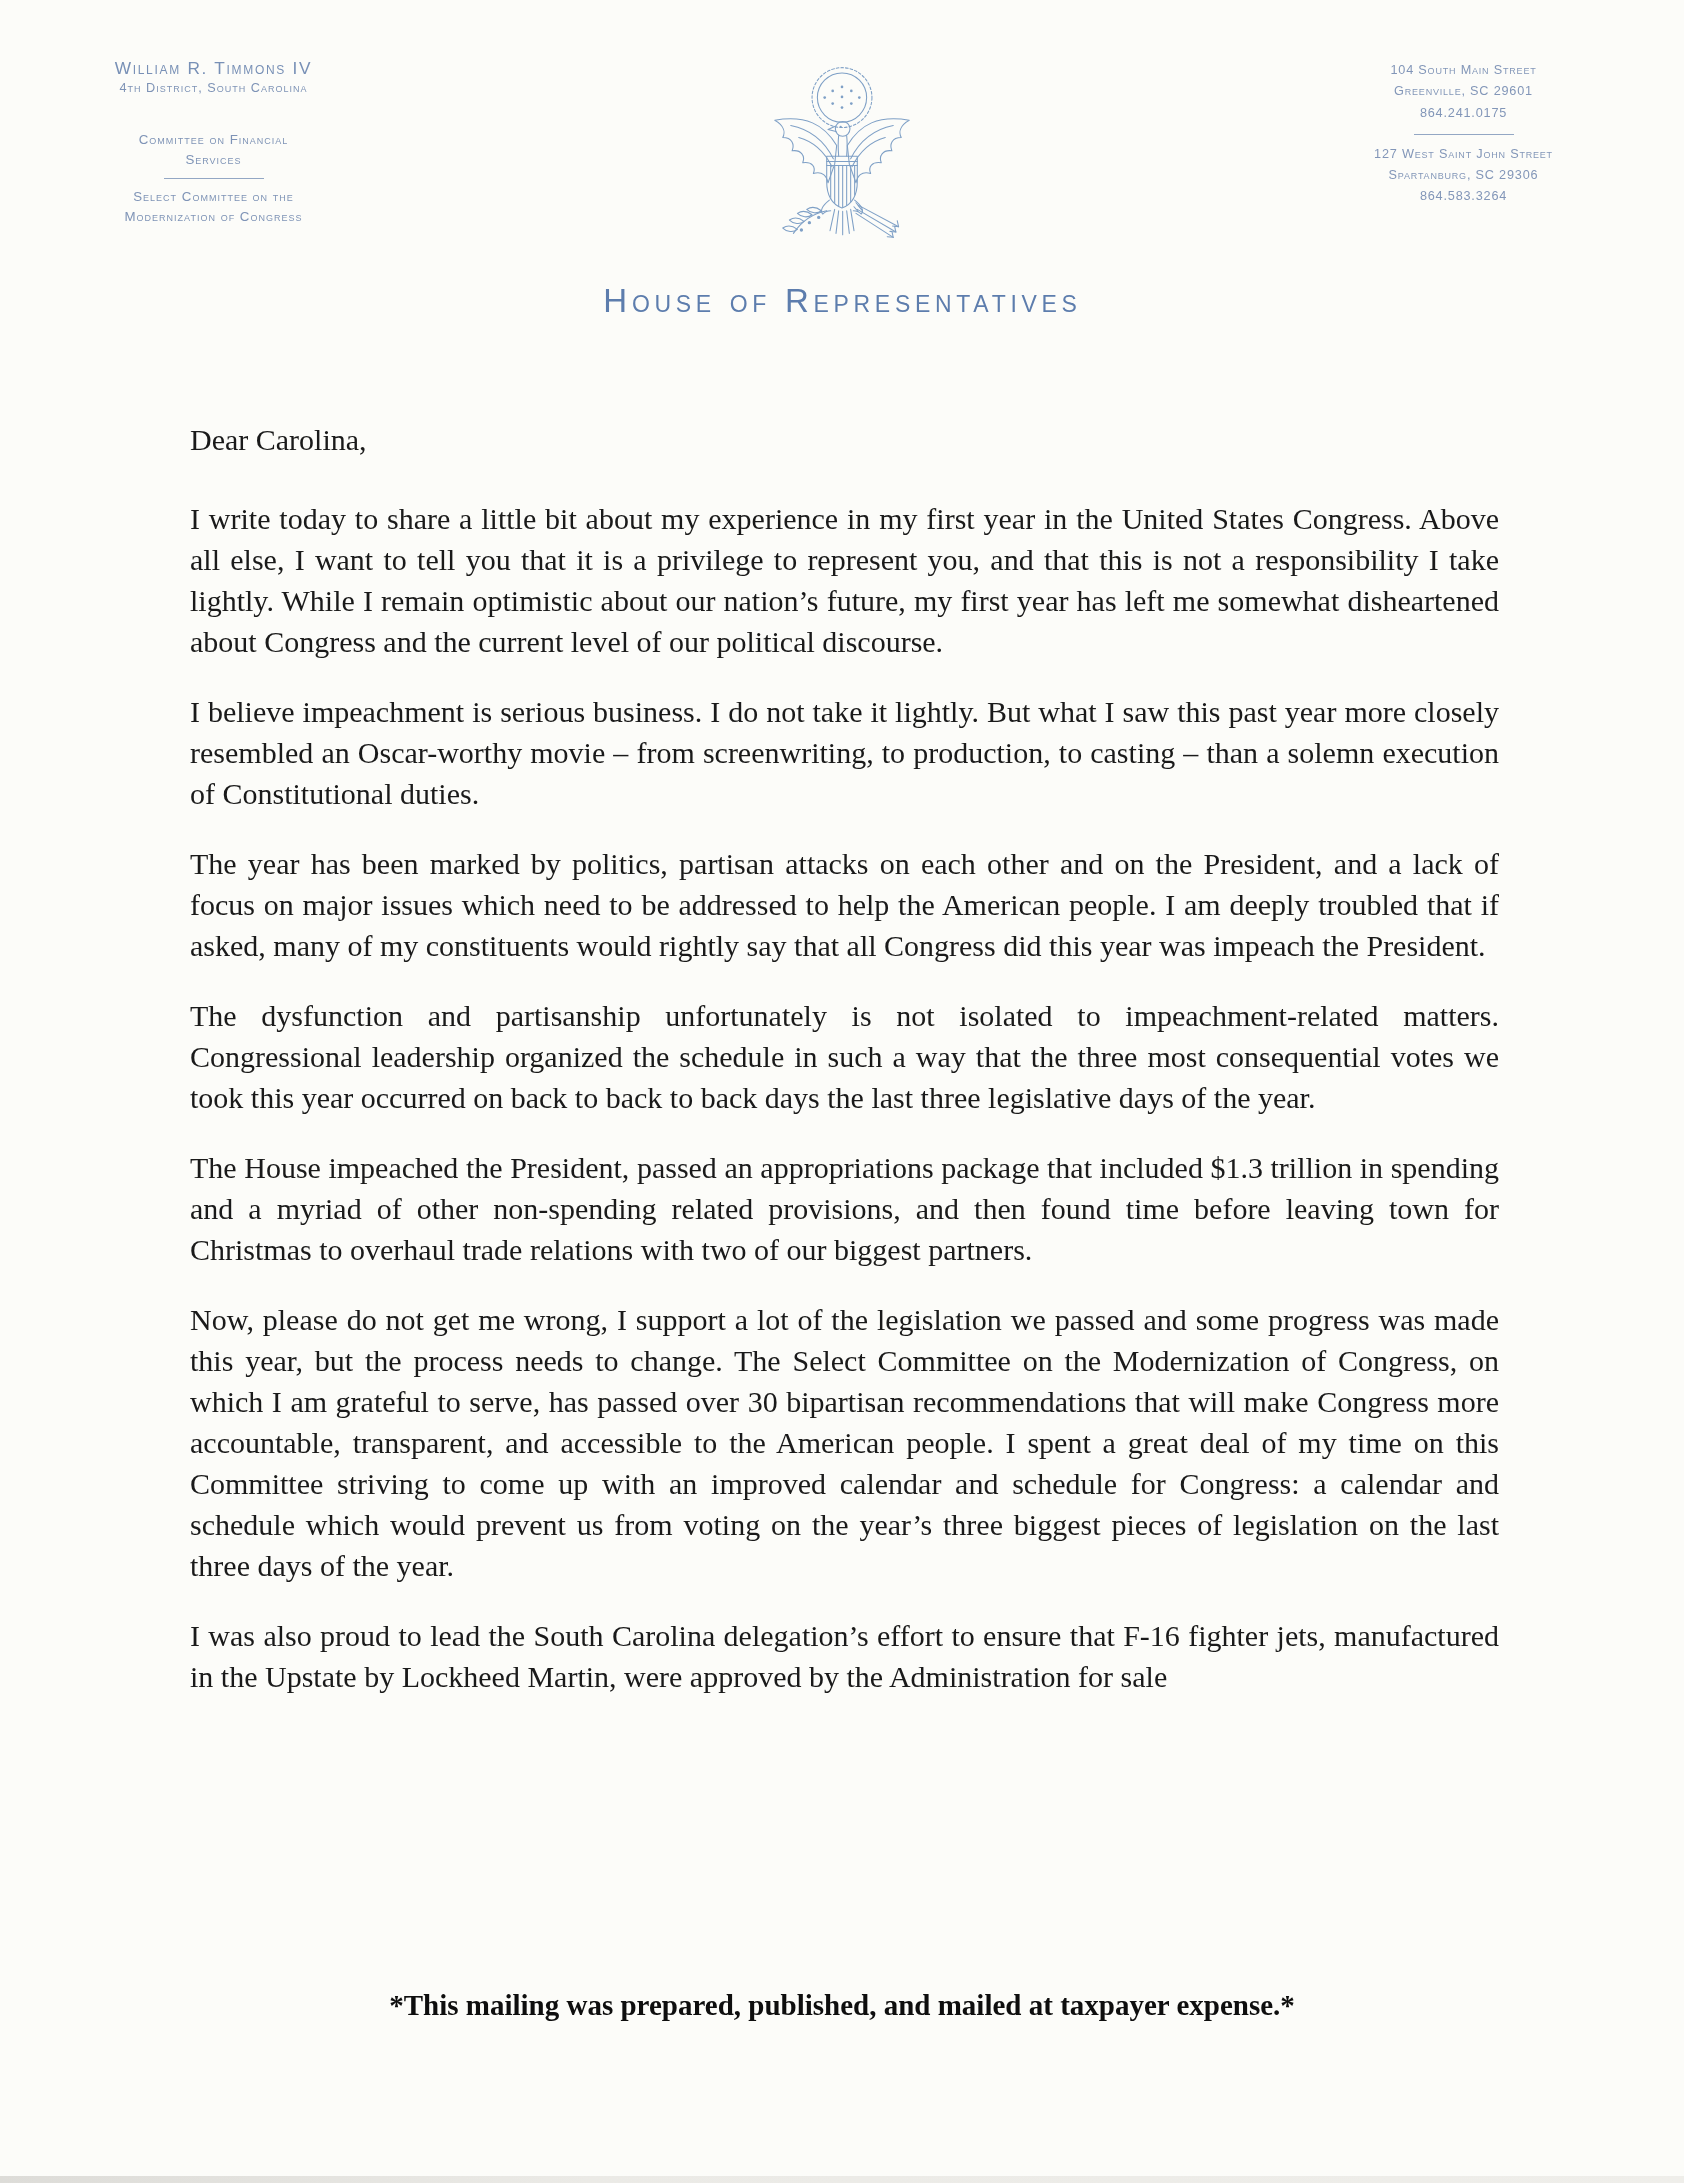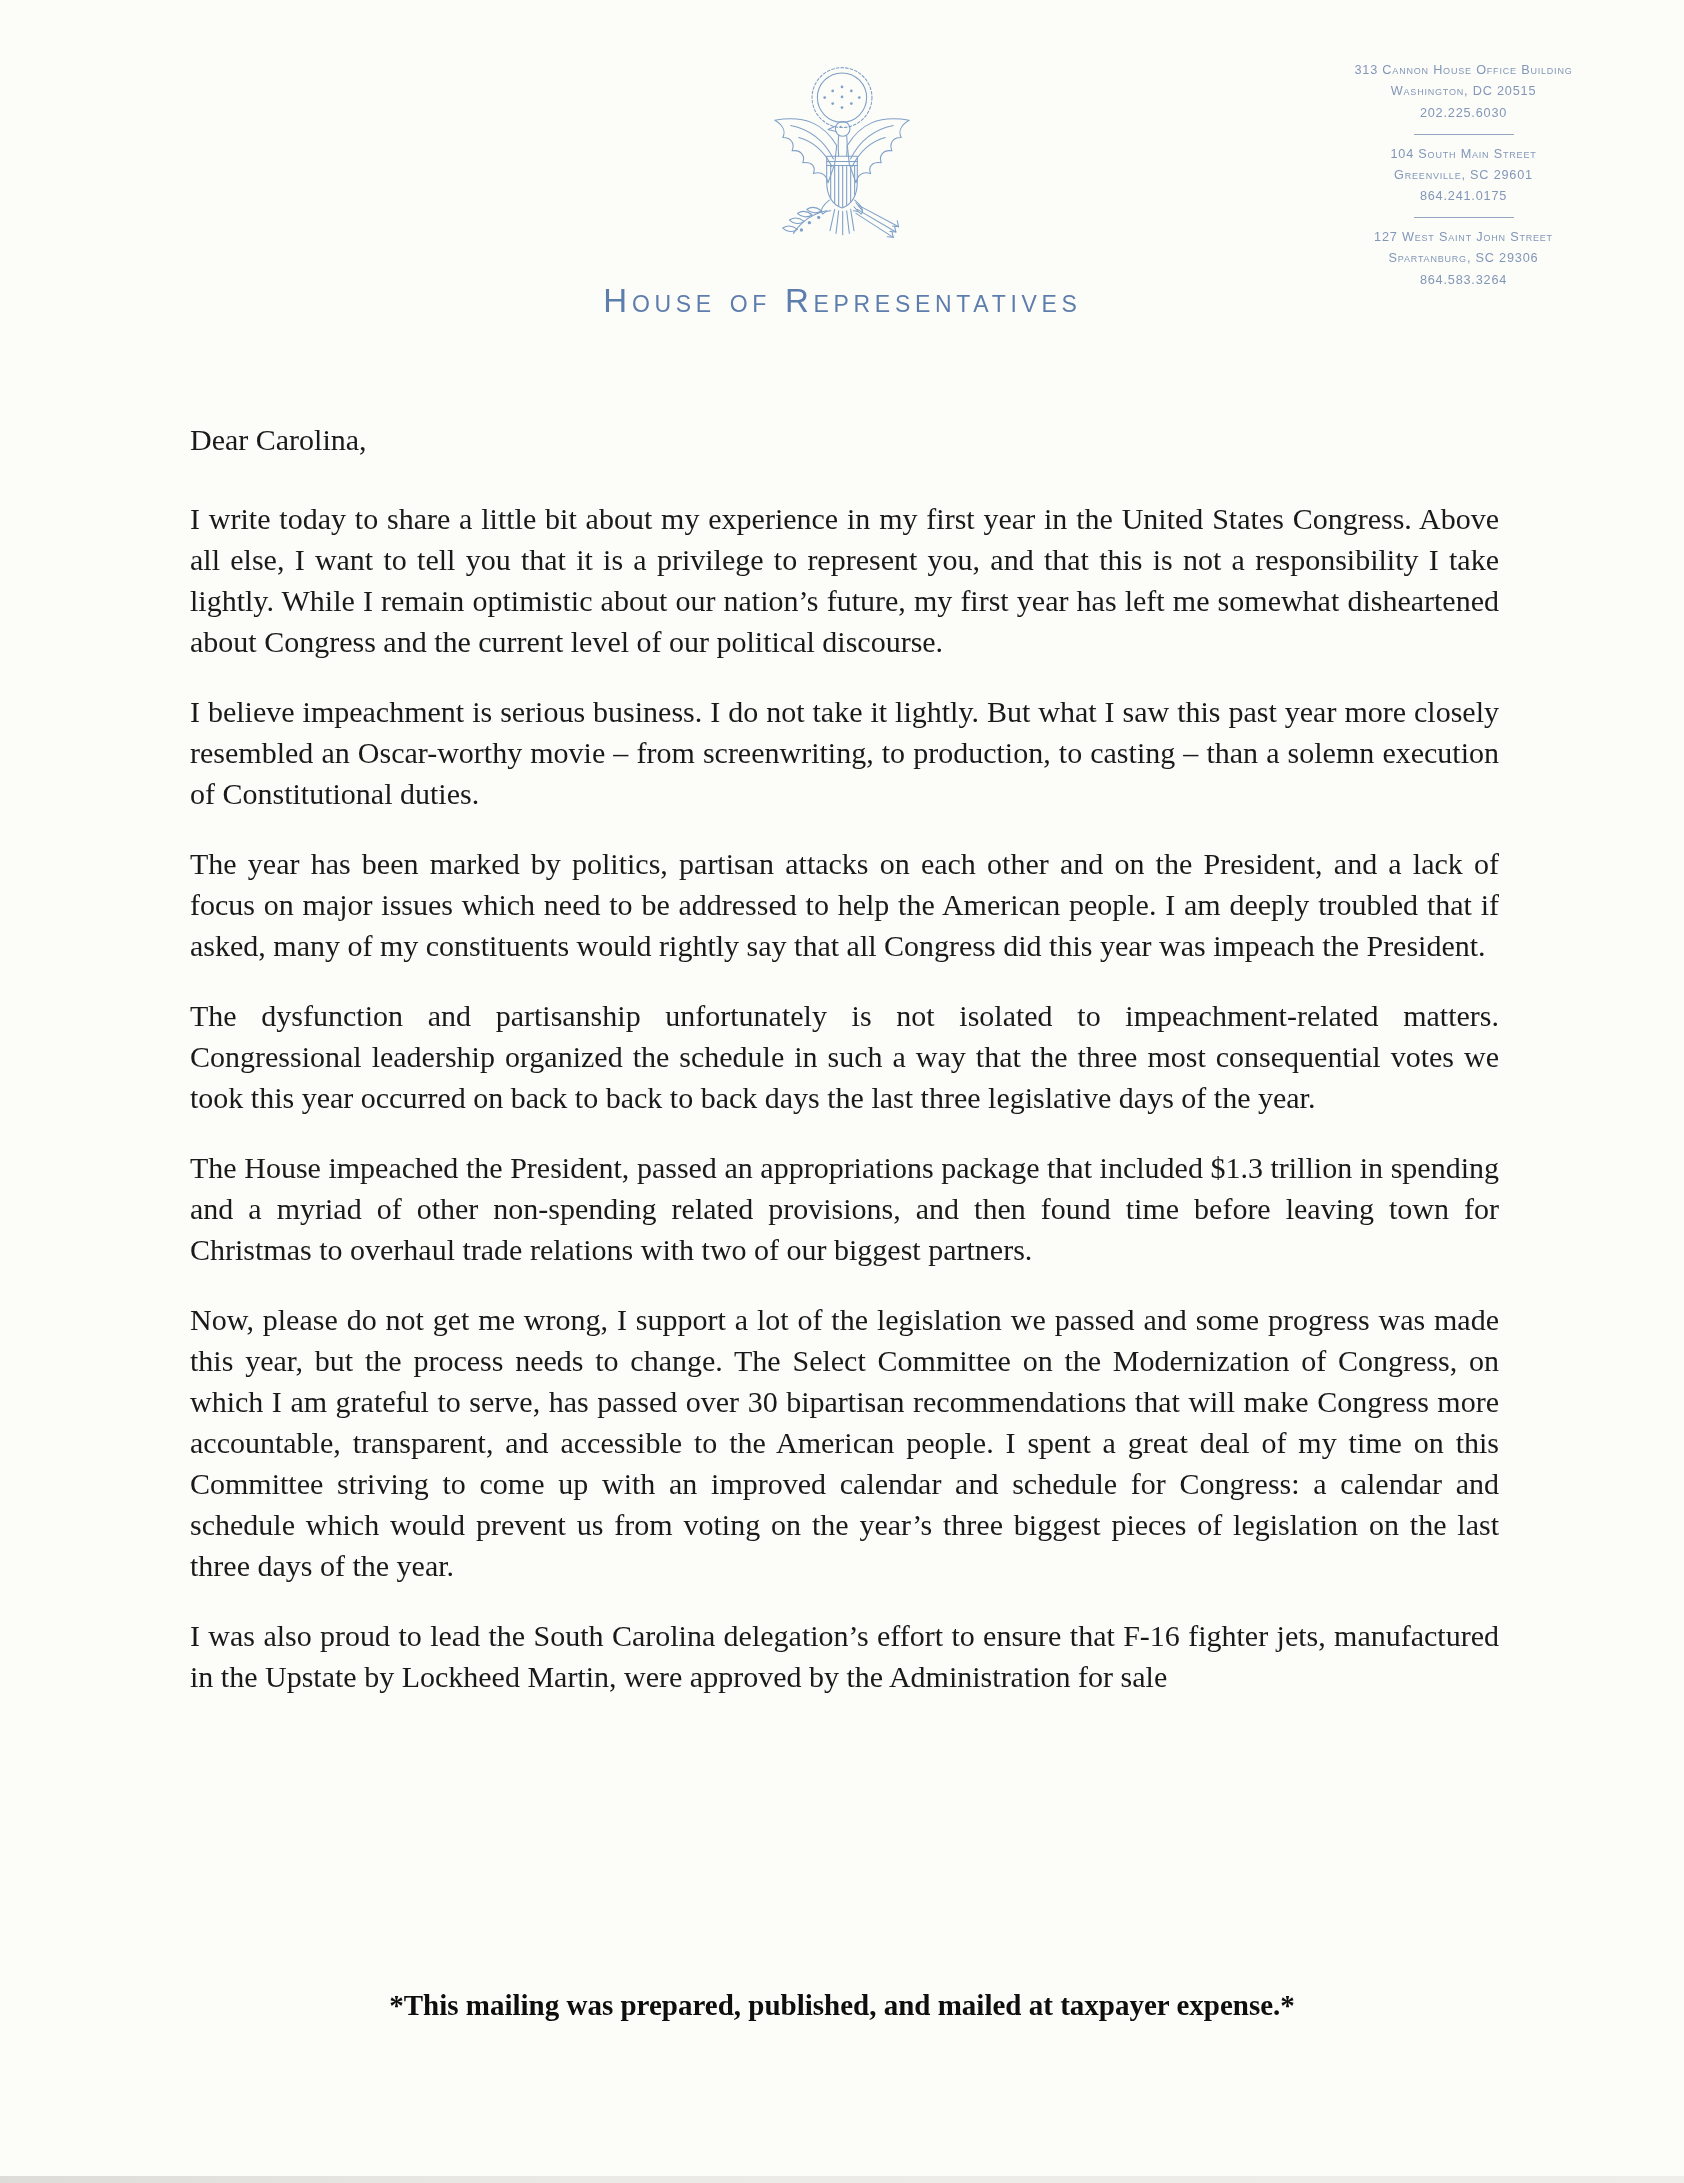--- a/index.html
+++ b/index.html
@@ -43,20 +43,34 @@
         font-size:29px;font-weight:bold;color:#0e0e0e;}
 
   .scan-edge{position:absolute;left:0;bottom:0;width:1684px;height:6.7px;
         background:linear-gradient(to right,#dddcd8,#ebeae6 35%,#efeeea);}
 </style>
 </head>
 <body>
 
 <div class="page">
 
+  <div class="hdr-left">
+    <div class="member-name">William R. Timmons IV</div>
+    <div class="member-district">4th District, South Carolina</div>
+    <div class="committees">
+      <div class="committee">
+          <div class="line">Committee on Financial</div>
+          <div class="line">Services</div>
+        </div>
+        <div class="committee">
+          <div class="line">Select Committee on the</div>
+          <div class="line">Modernization of Congress</div>
+        </div>
+    </div>
+  </div>
 
   <div class="seal">
     <svg viewBox="0 0 246 278" xmlns="http://www.w3.org/2000/svg" aria-hidden="true">
       <g fill="none" stroke="#7fa0c6" stroke-width="1.6" stroke-linecap="round" stroke-linejoin="round">
 
         <circle cx="123" cy="58" r="45" stroke-dasharray="4 3"></circle>
         <circle cx="123" cy="58" r="37"></circle>
         <g fill="#7fa0c6" stroke="none">
           <circle cx="123" cy="42" r="2"></circle>
           <circle cx="109" cy="48" r="2"></circle>
@@ -109,25 +123,20 @@
         </g>
 
         <path d="M146,226 L204,260 M148,220 L208,252 M144,232 L200,268"></path>
         <path d="M204,260 L195,259 M204,260 L202,251 M208,252 L199,251 M208,252 L206,243 M200,268 L191,267 M200,268 L198,259"></path>
         <path d="M150,223 L144,216 M147,229 L141,222 M153,227 L147,220"></path>
       </g>
     </svg>
   </div>
 
   <div class="hdr-right">
-    <div class="office">
-        <div class="line">313 Cannon House Office Building</div>
-        <div class="line">Washington, DC 20515</div>
-        <div class="line">202.225.6030</div>
-      </div>
       <div class="office">
         <div class="line">104 South Main Street</div>
         <div class="line">Greenville, SC 29601</div>
         <div class="line">864.241.0175</div>
       </div>
       <div class="office">
         <div class="line">127 West Saint John Street</div>
         <div class="line">Spartanburg, SC 29306</div>
         <div class="line">864.583.3264</div>
       </div>

